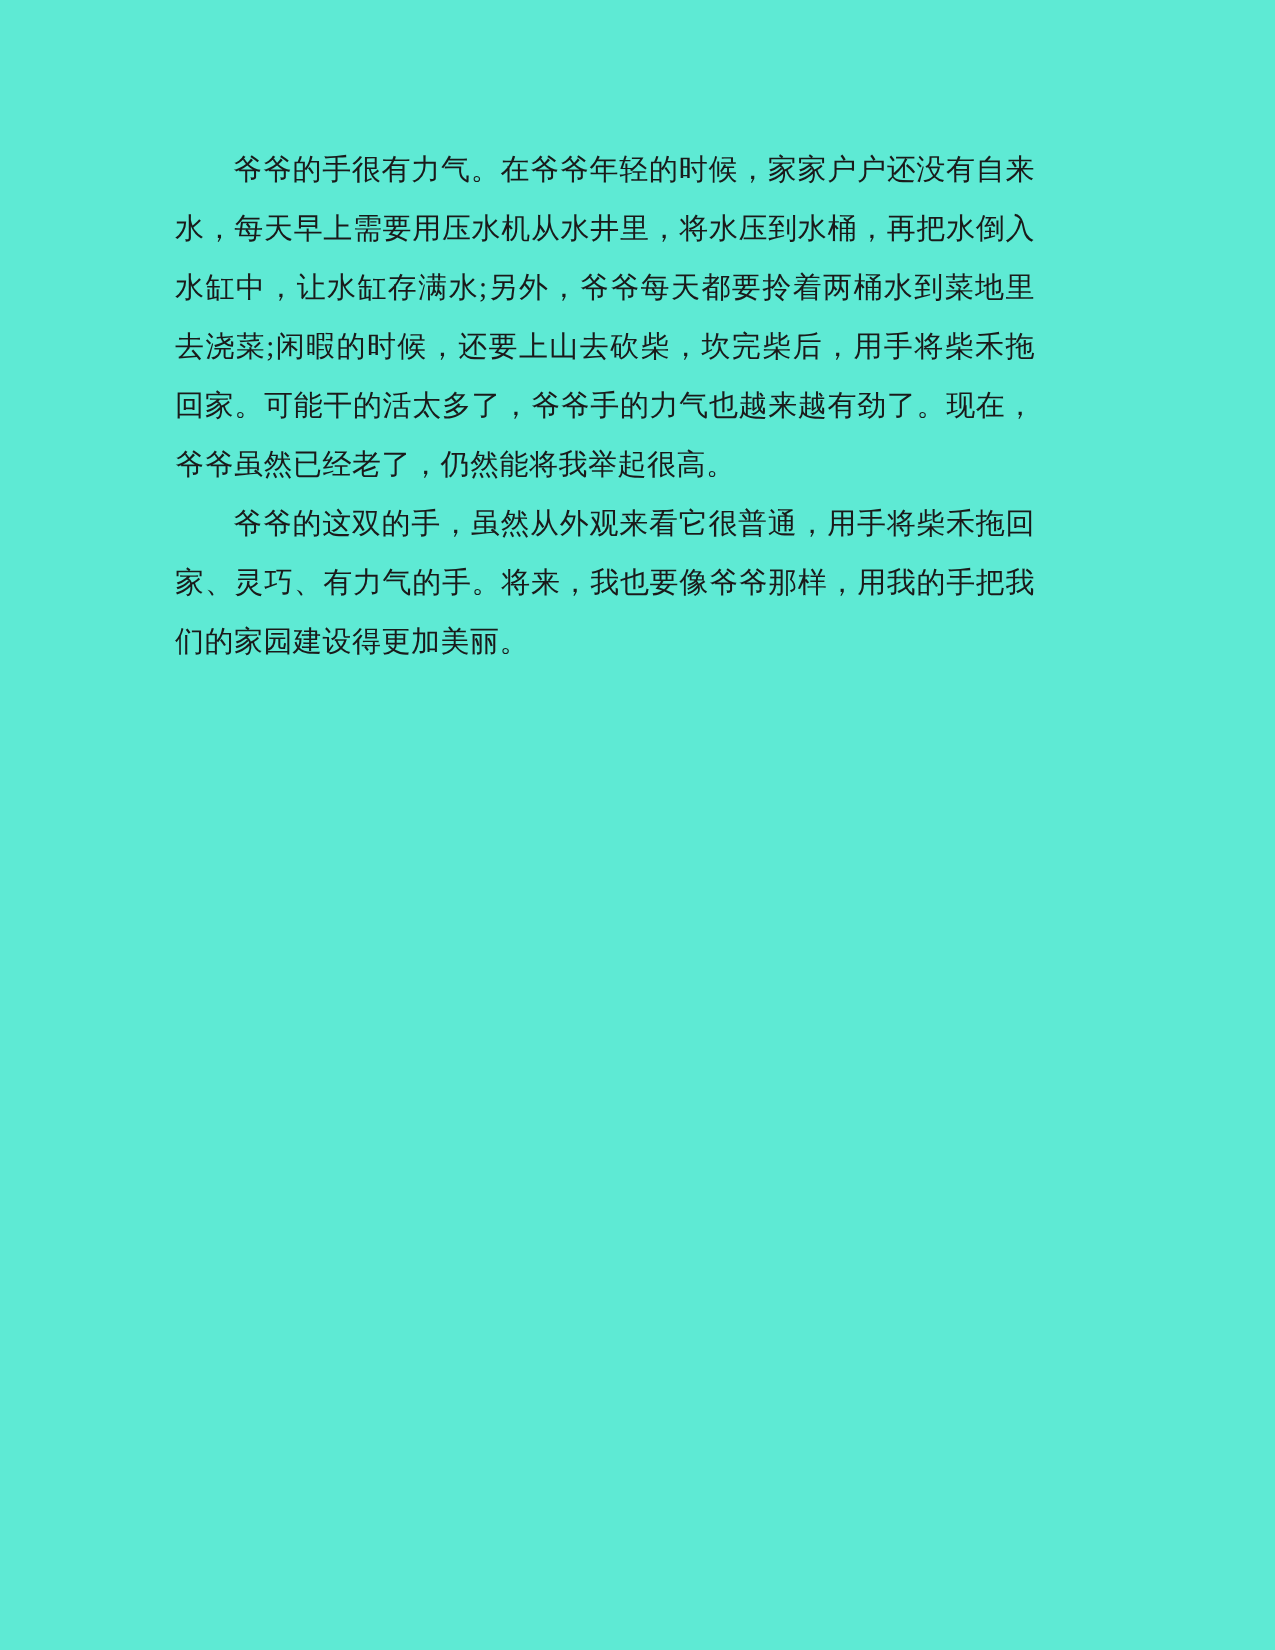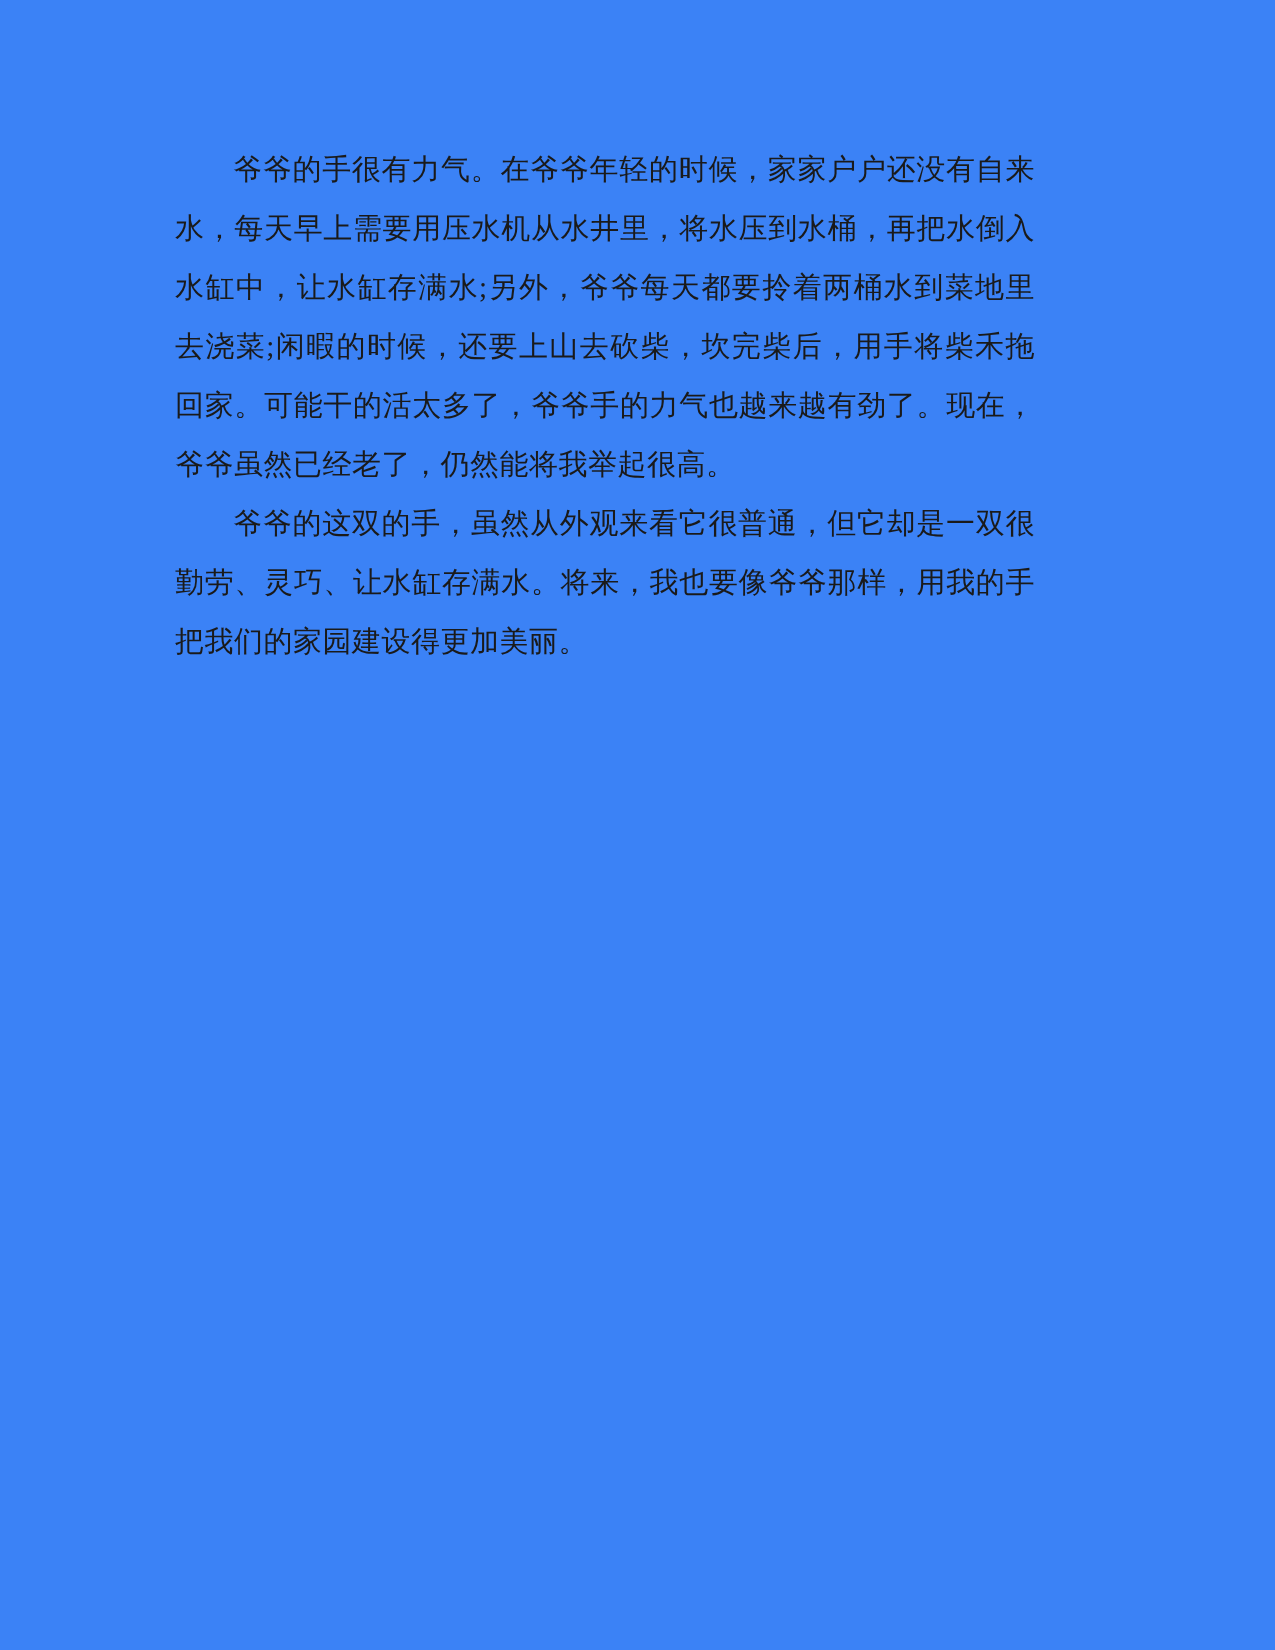--- a/index.html
+++ b/index.html
@@ -5,21 +5,21 @@
 <style>
   html, body {
     margin: 0;
     padding: 0;
     background: #ffffff;
   }
   .page {
     position: relative;
     width: 1275px;
     height: 1650px;
-    background: #3b82f6;
+    background: #5eead4;
     box-sizing: border-box;
     overflow: hidden;
   }
   .content {
     position: absolute;
     left: 175px;
     top: 140px;
     width: 860px;
   }
   .para {
@@ -37,15 +37,15 @@
   .para + .para {
     margin-top: 0px;
   }
 </style>
 </head>
 <body>
 
 <div class="page">
   <div class="content">
     <p class="para">爷爷的手很有力气。在爷爷年轻的时候，家家户户还没有自来水，每天早上需要用压水机从水井里，将水压到水桶，再把水倒入水缸中，让水缸存满水;另外，爷爷每天都要拎着两桶水到菜地里去浇菜;闲暇的时候，还要上山去砍柴，坎完柴后，用手将柴禾拖回家。可能干的活太多了，爷爷手的力气也越来越有劲了。现在，爷爷虽然已经老了，仍然能将我举起很高。</p>
-    <p class="para">爷爷的这双的手，虽然从外观来看它很普通，但它却是一双很勤劳、灵巧、让水缸存满水。将来，我也要像爷爷那样，用我的手把我们的家园建设得更加美丽。</p>
+    <p class="para">爷爷的这双的手，虽然从外观来看它很普通，用手将柴禾拖回家、灵巧、有力气的手。将来，我也要像爷爷那样，用我的手把我们的家园建设得更加美丽。</p>
   </div>
 </div>
 
 </body></html>

